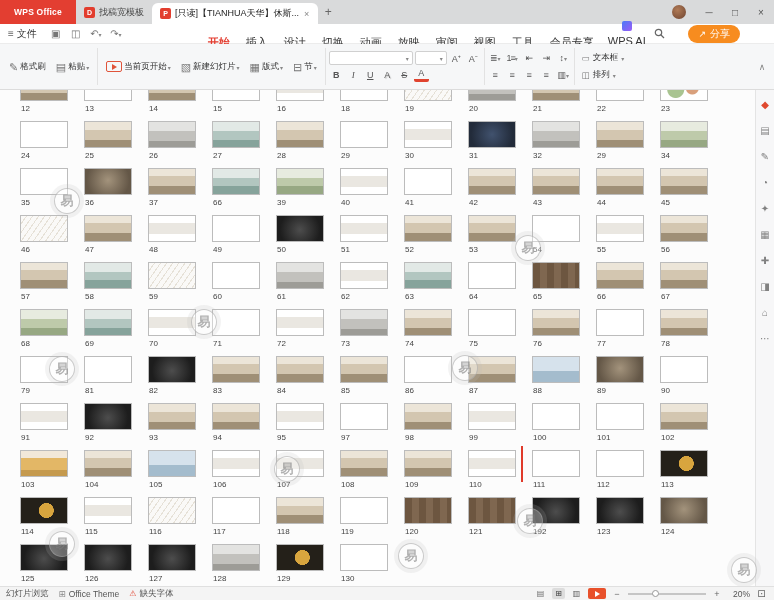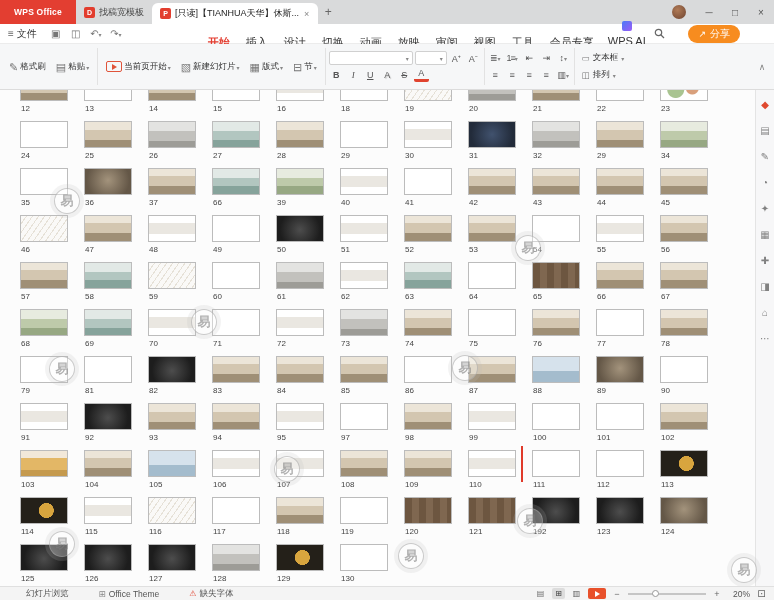--- a/index.html
+++ b/index.html
@@ -93,21 +93,21 @@
   .wm-badge { position:absolute; width:26px; height:26px; border-radius:50%; border:1px solid rgba(160,160,160,.55); color:rgba(125,125,125,.6); background:rgba(252,252,252,.35); box-shadow:0 0 0 4px rgba(190,190,190,.18); font-size:13px; font-weight:bold; line-height:24px; text-align:center; }
   .wm-brand { position:absolute; left:576px; top:486px; font-size:30px; font-weight:bold; color:rgba(125,125,125,.38); letter-spacing:3px; white-space:nowrap; }
 
   
   .rightbar { position:absolute; top:90px; right:0; bottom:14px; width:19px; background:#f7f7f8; border-left:1px solid #e4e4e4; display:flex; flex-direction:column; align-items:center; padding-top:6px; gap:9px; }
   .rb-icon { width:17px; height:17px; display:flex; align-items:center; justify-content:center; font-size:10px; color:#818181; }
   .rb-icon:first-child { color:#e0492f; }
 
   
   .statusbar { position:absolute; left:0; right:0; bottom:0; height:14px; background:#f4f4f4; border-top:1px solid #e0e0e0; display:flex; align-items:center; font-size:8.5px; color:#555; padding:0 6px; z-index:10; }
-  .sb-item { display:flex; gap:3px; margin-right:10px; white-space:nowrap;margin-left:20px; }
+  .sb-item { display:flex; gap:3px; margin-right:10px; white-space:nowrap; }
   .i-theme::after{content:"⊞"; color:#888;}
   .warn-ico::after{content:"⚠"; color:#e0432f; font-size:8px;}
   .sb-right { margin-left:auto; display:flex; align-items:center; gap:5px; }
   .vbtn { width:13px; height:11px; display:flex; align-items:center; justify-content:center; font-size:8px; color:#666; border-radius:2px; }
   .vbtn.active { background:#dcdcdc; color:#333; }
   .i-viewN::after{content:"▤";} .i-viewS::after{content:"⊞";} .i-viewR::after{content:"▥";}
   .playbtn { width:18px; height:11px; background:#e8502a; border:none; border-radius:2px; display:flex; align-items:center; justify-content:center; }
   .playbtn i { width:0; height:0; border-left:5px solid #fff; border-top:3px solid transparent; border-bottom:3px solid transparent; }
   .zbtn { width:12px; height:11px; display:flex; align-items:center; justify-content:center; font-size:9px; color:#666; background:none; border:none; }
   .slider { position:relative; width:78px; height:11px; }

